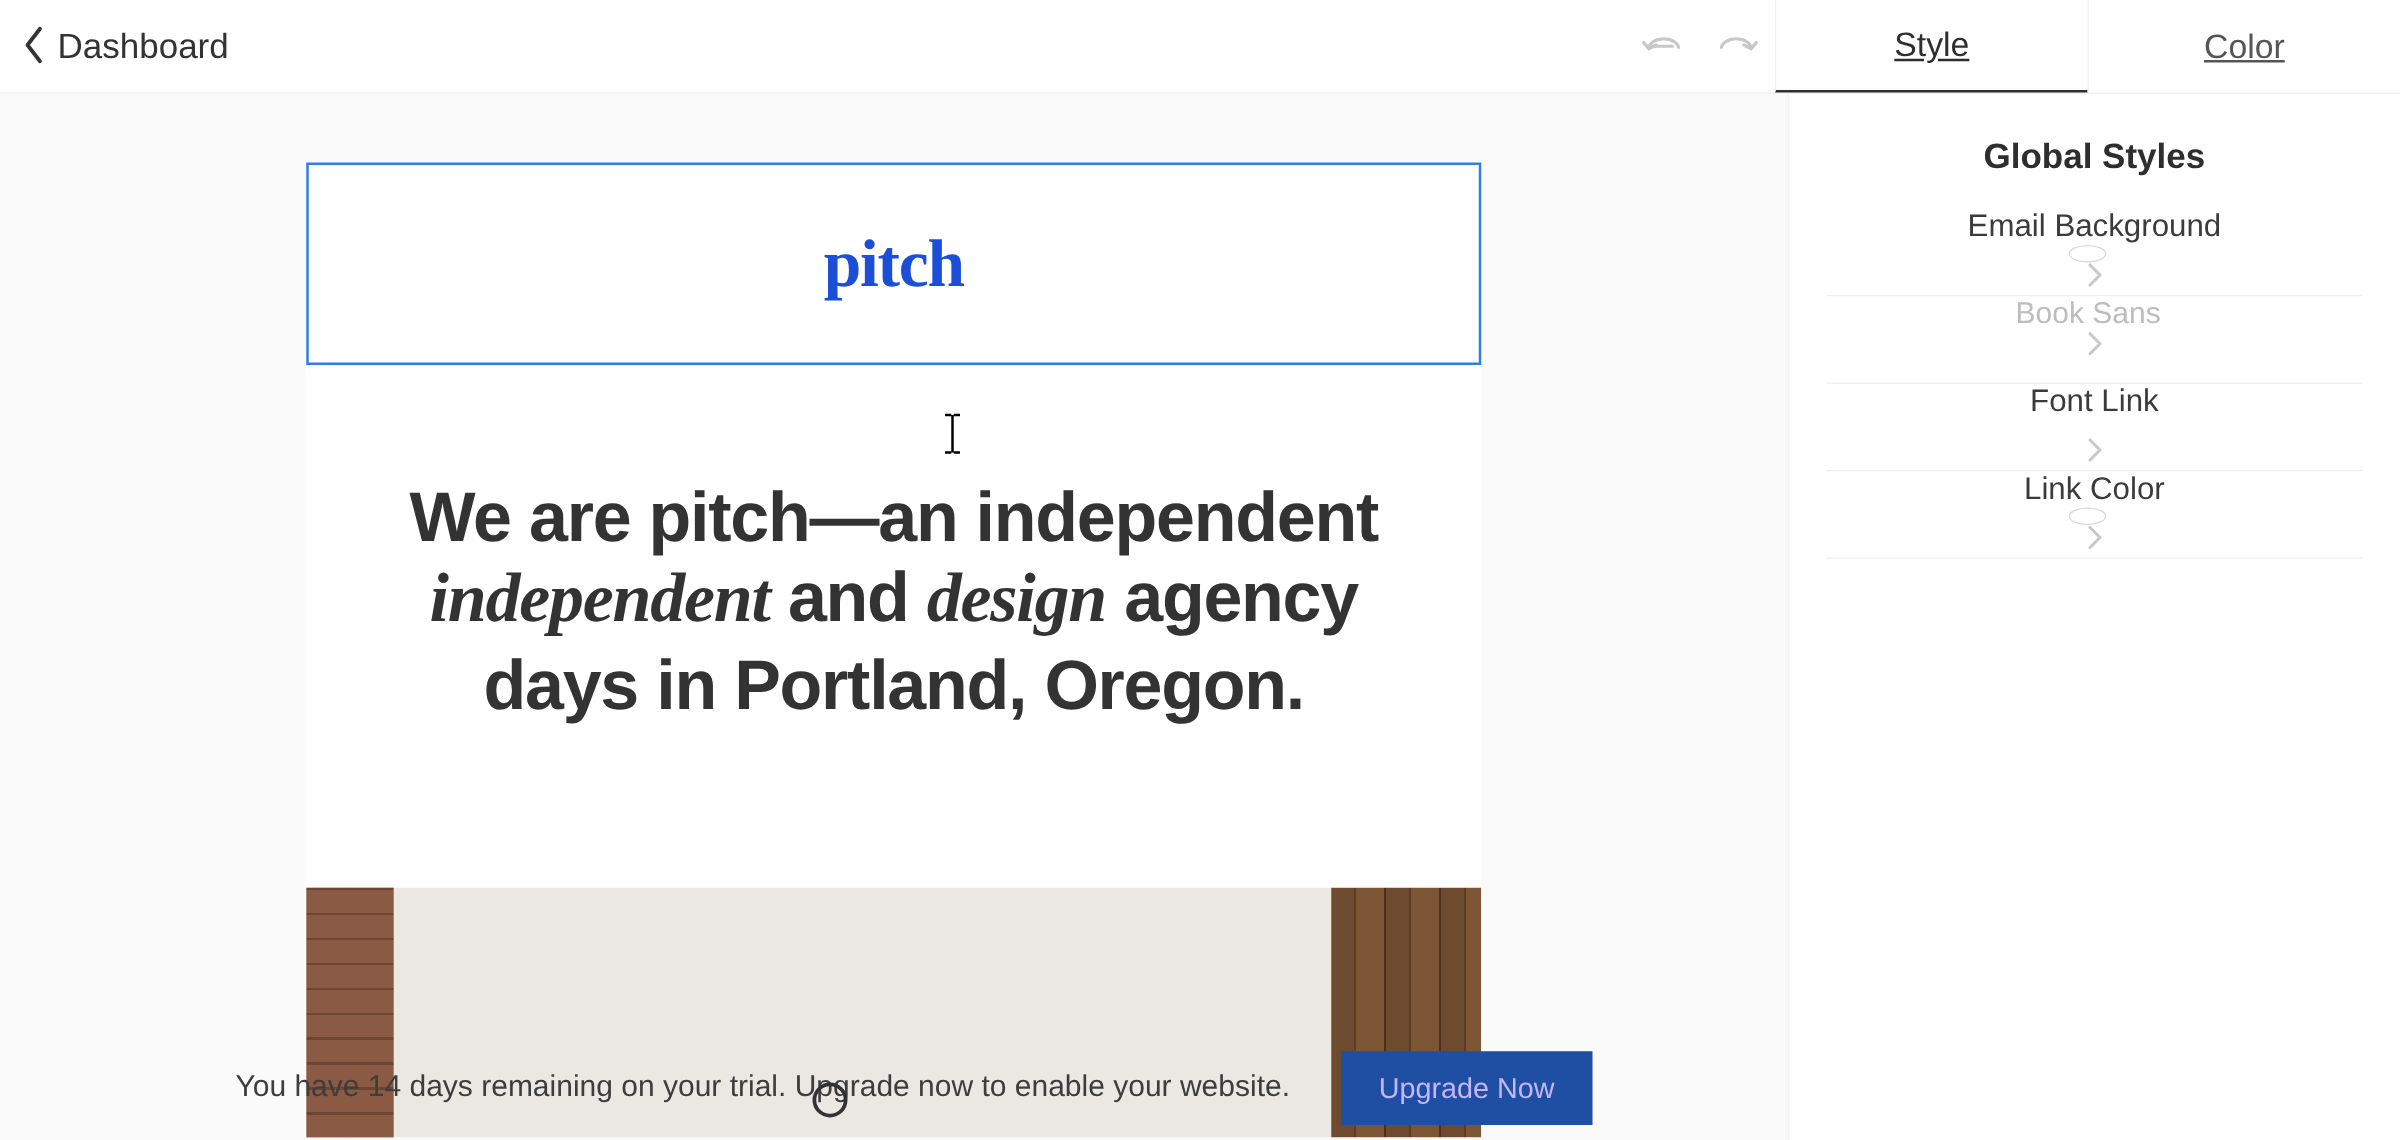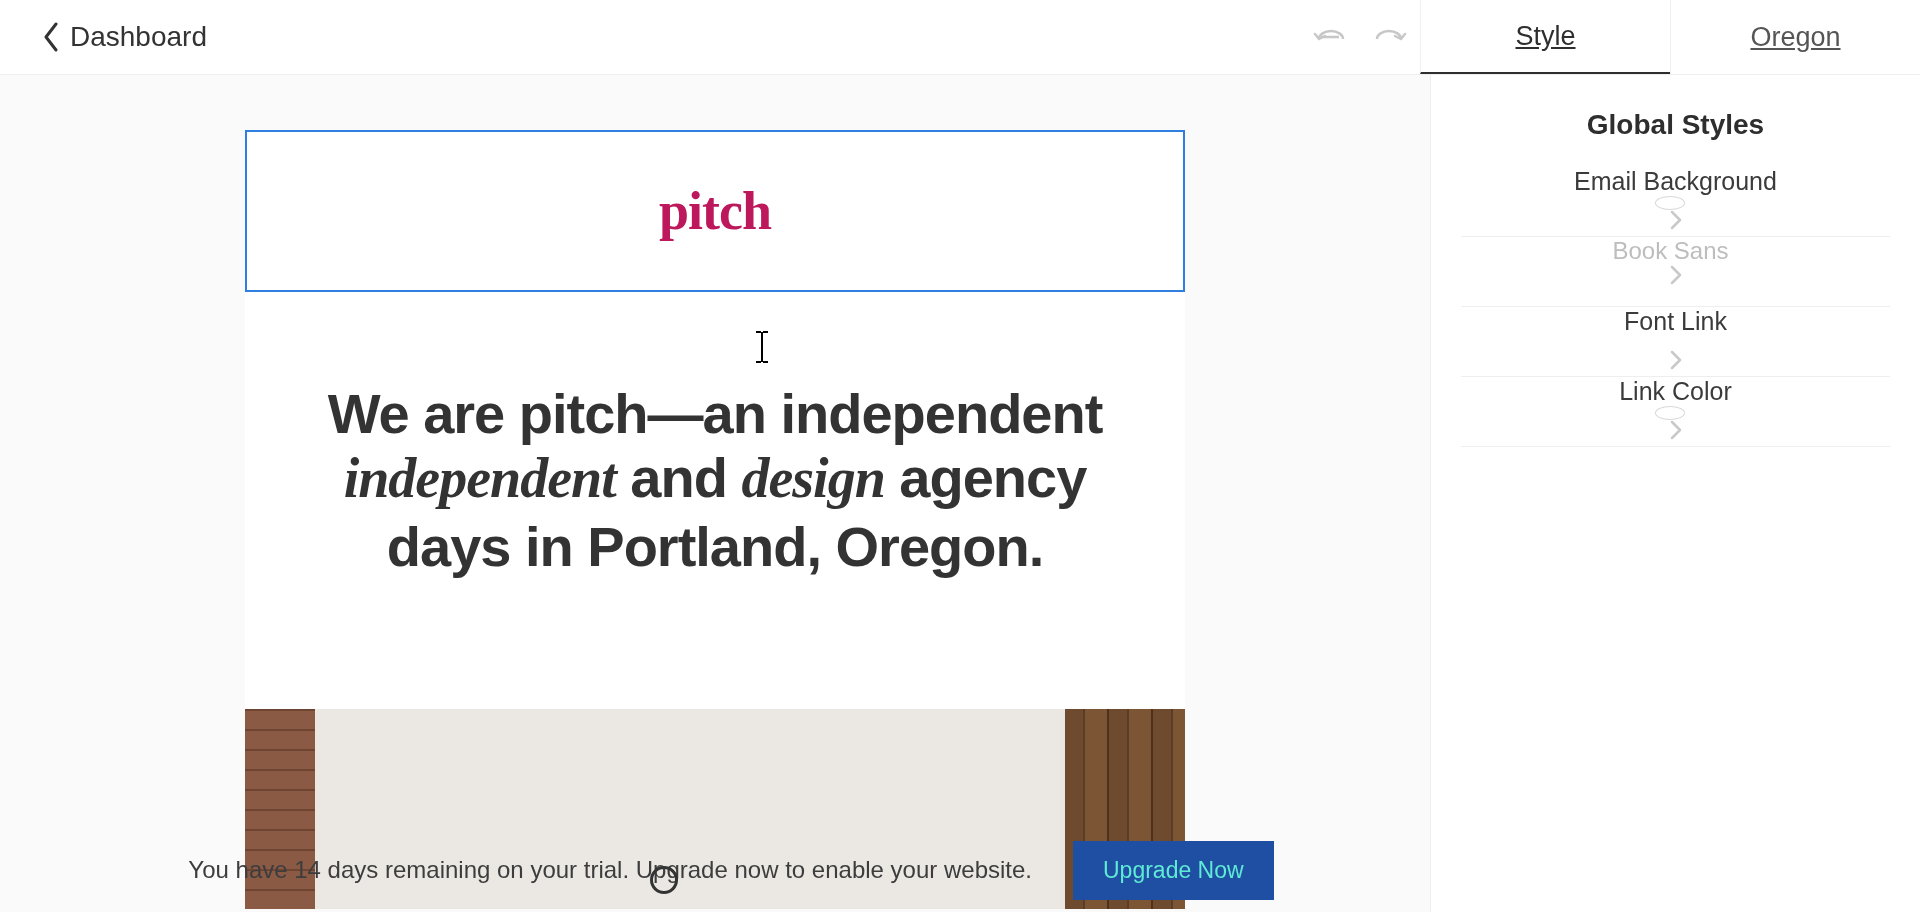--- a/index.html
+++ b/index.html
@@ -1,34 +1,34 @@
 <!DOCTYPE html>
 <html><head>
   <meta charset="utf-8">
   <style>
     * { box-sizing: border-box; margin: 0; padding: 0; }
     html, body { width: 1920px; height: 912px; font-family: -apple-system, BlinkMacSystemFont, "Segoe UI", Helvetica, Arial, sans-serif; color:#2e2e2e; background:#fff; overflow:hidden; }
 
     
     .topbar { height: 75px; border-bottom: 1px solid #eee; display:flex; align-items:center; }
-    .back { display:flex; align-items:center; gap:10px; padding-left:18px; cursor:pointer;margin-left:24px; }
+    .back { display:flex; align-items:flex-start; gap:10px; padding-left:18px; cursor:pointer; }
     .back-chevron { font-size:30px; color:#333; display:inline-flex; }
     .back-label { font-size:28px; color:#333; }
     .top-actions { margin-left:auto; display:flex; align-items:center; height:100%; }
     .undo-btn, .redo-btn { width:60px; height:100%; display:flex; align-items:center; justify-content:center; color:#bfbfbf; cursor:pointer; font-size:28px; }
     .tabs { display:flex; height:100%; }
     .tab { width:250px; display:flex; align-items:center; justify-content:center; font-size:27px; color:#555; cursor:pointer; border-left:1px solid #f1f1f1;text-decoration:underline; }
     .tab.active { border-bottom:2px solid #2e2e2e; color:#2e2e2e; }
 
     
     .body { display:flex; height: calc(912px - 75px); }
     .canvas-wrap { flex:1; position:relative; background:#fafafa; }
     .canvas { width:940px; margin:55px auto 0 auto; background:#fff; }
     .logo-block { border:2px solid #2f7fe1; padding:48px 0; text-align:center; }
-    .logo-text { font-family: Georgia, "Times New Roman", serif; font-weight:700; font-size:54px; color:#be185d; letter-spacing:-1px; }
+    .logo-text { font-family: Georgia, "Times New Roman", serif; font-weight:700; font-size:54px; color:#1d4ed8; letter-spacing:-1px; }
     .headline { text-align:center; padding:90px 60px 130px 60px; font-size:56px; line-height:1.15; font-weight:700; color:#333; letter-spacing:-1px; }
     .headline .italic { font-style:italic; font-family: Georgia, "Times New Roman", serif; font-weight:600; }
     .line2 { display:block; margin-top:4px; }
     .hero-img { height:200px; width:100%; position:relative; overflow:hidden; }
 
     
     .brick-left { position:absolute; left:0; top:0; width:70px; height:100%; background: repeating-linear-gradient( 0deg,#8a5a44 0 18px,#6e4433 18px 20px), repeating-linear-gradient(90deg,#8a5a44 0 32px,#6e4433 32px 34px); mix-blend-mode:multiply; }
     .wall { position:absolute; left:70px; right:120px; top:0; bottom:0; background:#ebe8e4; }
     .wood-right { position:absolute; right:0; top:0; width:120px; height:100%; background:repeating-linear-gradient(90deg,#6e4a2e 0 18px,#5c3c24 18px 20px,#7c5534 20px 42px,#4f301c 42px 44px); }
     .bike { position:absolute; left:320px; bottom:-30px; }
@@ -38,21 +38,21 @@
     .panel-title { text-align:center; font-size:28px; font-weight:600; padding:34px 0 26px; }
     .row { display:flex; align-items:center; height:70px; border-bottom:1px solid #eee; cursor:pointer;flex-direction:column; }
     .row .label { font-size:25px; color:#3b3b3b; flex:1; }
     .row .value { font-size:24px; color:#bdbdbd; margin-right:10px; }
     .swatch { width:30px; height:30px; border-radius:50%; border:1px solid #d8d8d8; background:#fff; margin-right:12px; }
     .chev-right { color:#c9c9c9; font-size:22px; }
 
     
     .upgrade-bar { position:absolute; left:0; right:0; bottom:0; height:84px; display:flex; align-items:center; justify-content:center; gap:41px;margin-left:32px; }
     .upgrade-text { font-size:24px; color:#3d3d3d; }
-    .upgrade-btn { background:#1f4fa3; color:#5eead4; font-size:23px; padding:16px 30px; border:none; cursor:pointer; }
+    .upgrade-btn { background:#1f4fa3; color:#c4b5fd; font-size:23px; padding:16px 30px; border:none; cursor:pointer; }
 
     
     .text-caret { position:absolute; left:754px; top:255px; pointer-events:none; font-size:28px; color:#000; }
     .pointer-circle { position:absolute; left:650px; bottom:18px; width:28px; height:28px; border:3px solid #333; border-radius:50%; pointer-events:none; }
   </style>
 </head>
 <body>
 
 <div class="topbar">
   <div class="back">
@@ -75,21 +75,21 @@
       <svg width="34" height="20" viewBox="0 0 34 20">
           <path d="M4 12 A12 8 0 0 1 28 12" stroke="#c7c7c7" stroke-width="2.5" fill="none"></path>
           <path d="M28 12 l4 -5 M28 12 l-6 -3" stroke="#c7c7c7" stroke-width="2.5" fill="none" stroke-linecap="round"></path>
         </svg>
     </div>
     <div class="tabs">
       <div class="tab active">
           <span>Style</span>
         </div>
       <div class="tab">
-          <span>Oregon</span>
+          <span>Color</span>
         </div>
     </div>
   </div>
 </div>
 
 <div class="body">
   <div class="canvas-wrap">
     <div class="canvas">
       <div class="logo-block">
         <span class="logo-text">pitch</span>

